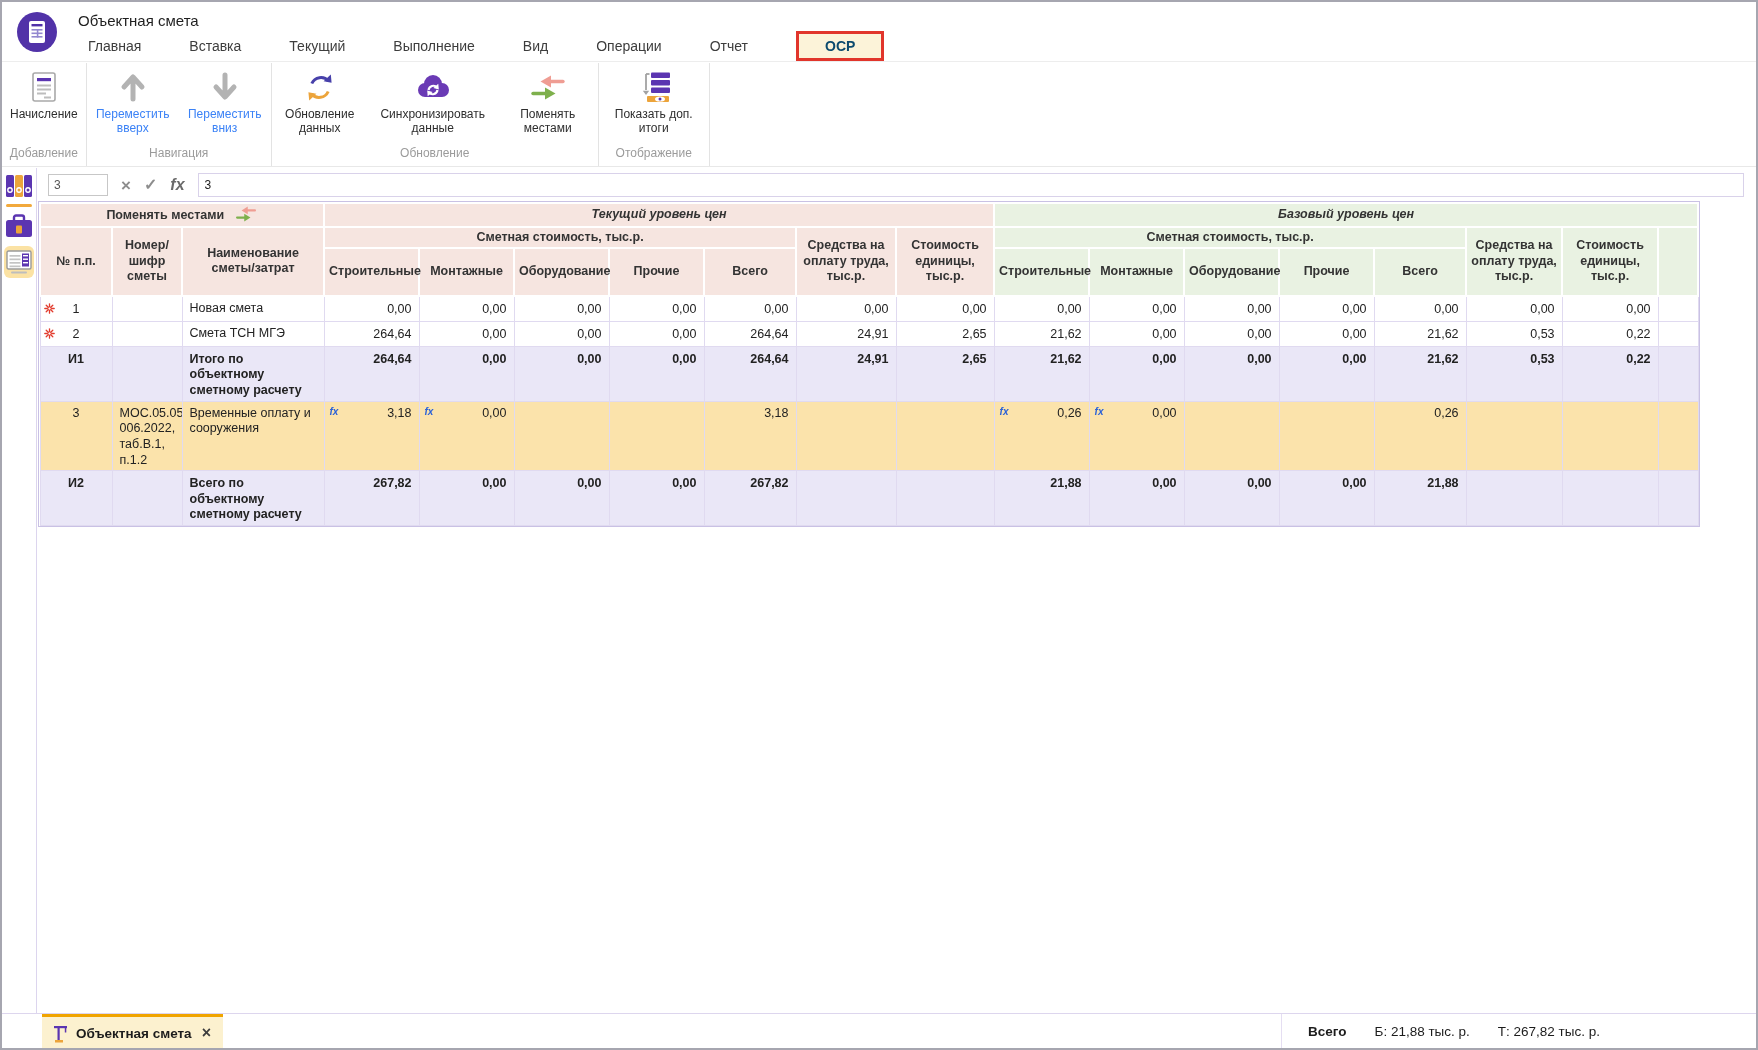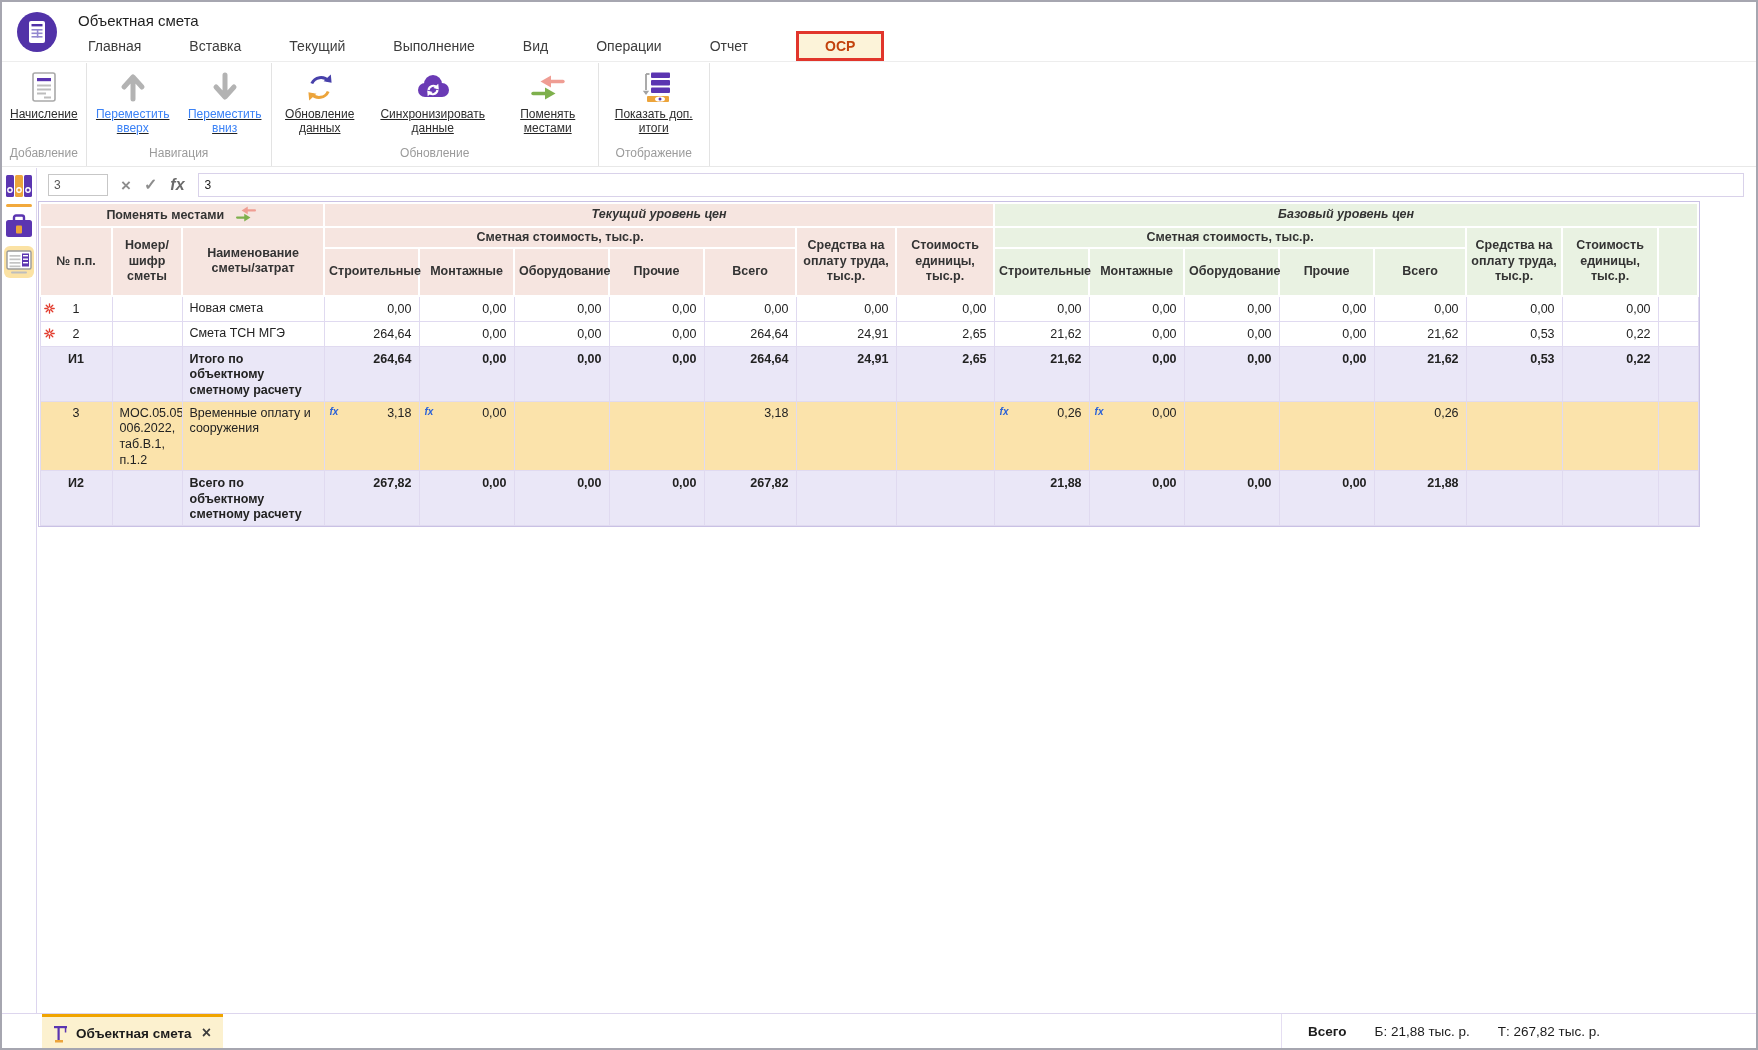--- a/index.html
+++ b/index.html
@@ -8,25 +8,25 @@
     width:1758px; height:1050px; position:relative; overflow:hidden;
     background:#fff; color:#222; border:2px solid #a6a6b0;
     font-family:"Liberation Sans", sans-serif;
   }
   
   .titlebar { position:absolute; top:0; left:0; right:0; height:60px; background:#fff; border-bottom:1px solid #ededed; }
   .logo { position:absolute; left:14px; top:9px; }
   .wtitle { position:absolute; left:76px; top:10px; font-size:15px; color:#1f1f1f; }
   .tabs { position:absolute; left:86px; top:29px; display:flex; align-items:center; gap:48px; height:30px; }
   .tab { font-size:14px; color:#3d3d3d; white-space:nowrap; cursor:pointer; }
-  .tab.active { font-weight:bold; color:#c2410c; background:#fcf3d9; border:3px solid #e1352b; padding:4px 26px; }
+  .tab.active { font-weight:bold; color:#0c4a6e; background:#fcf3d9; border:3px solid #e1352b; padding:4px 26px; }
   
   .ribbon { position:absolute; top:61px; left:0; right:0; height:104px; background:#fff; border-bottom:1px solid #e8e8e8; display:flex; }
   .rgroup { display:flex; flex-direction:column; border-right:1px solid #e3e3e3; }
-  .rbtns { flex:1; display:flex; align-items:flex-start; justify-content:center;text-decoration:underline; }
+  .rbtns { flex:1; display:flex; align-items:flex-start; justify-content:center; }
   .rbtn { display:flex; flex-direction:column; align-items:center; padding:6px 8px 0 8px; cursor:pointer; }
   .ric { height:36px; display:flex; align-items:center; justify-content:center; }
   .rlabel { font-size:12px; line-height:1.2; text-align:center; color:#2e2e2e; margin-top:2px; white-space:pre-line; }
   .rbtn.disabled { cursor:default; }
   .rbtn.disabled .rlabel { color:#3b82f6; }
   .rcap { font-size:12px; color:#9b9b9b; text-align:center; padding:2px 6px 6px 6px; }
   
   .sidebar { position:absolute; top:166px; left:0; width:35px; bottom:35px; background:#fff; border-right:1px solid #dcd5ee; }
   .sic { width:30px; height:32px; margin:3px auto 0 auto; display:flex; align-items:center; justify-content:center; border-radius:6px; cursor:pointer; }
   .sic.active { background:#fbe2a4; }

